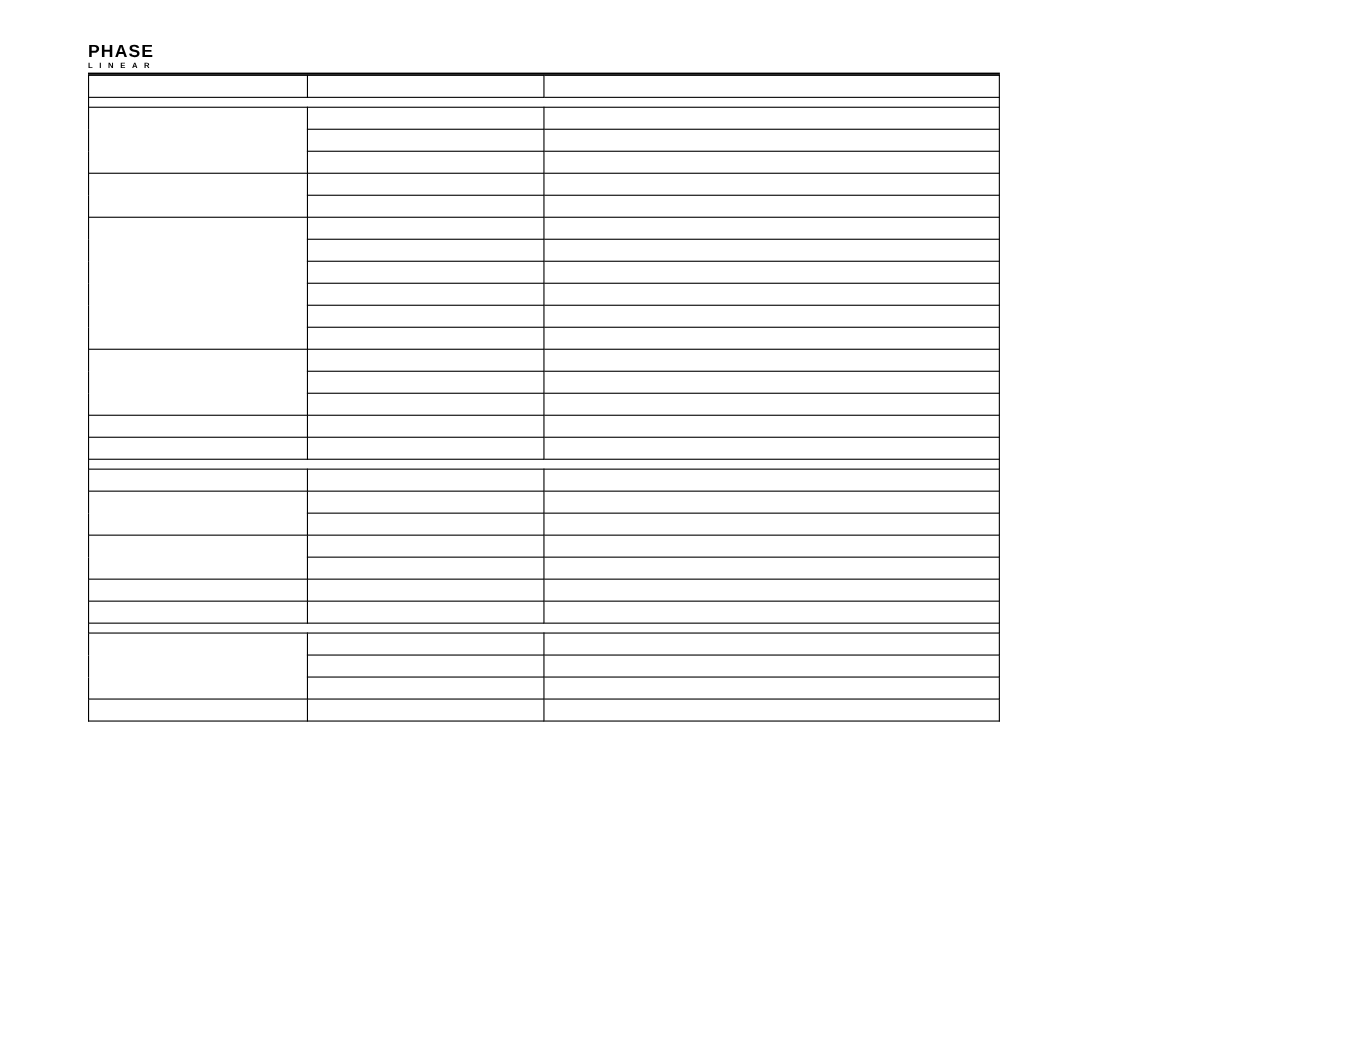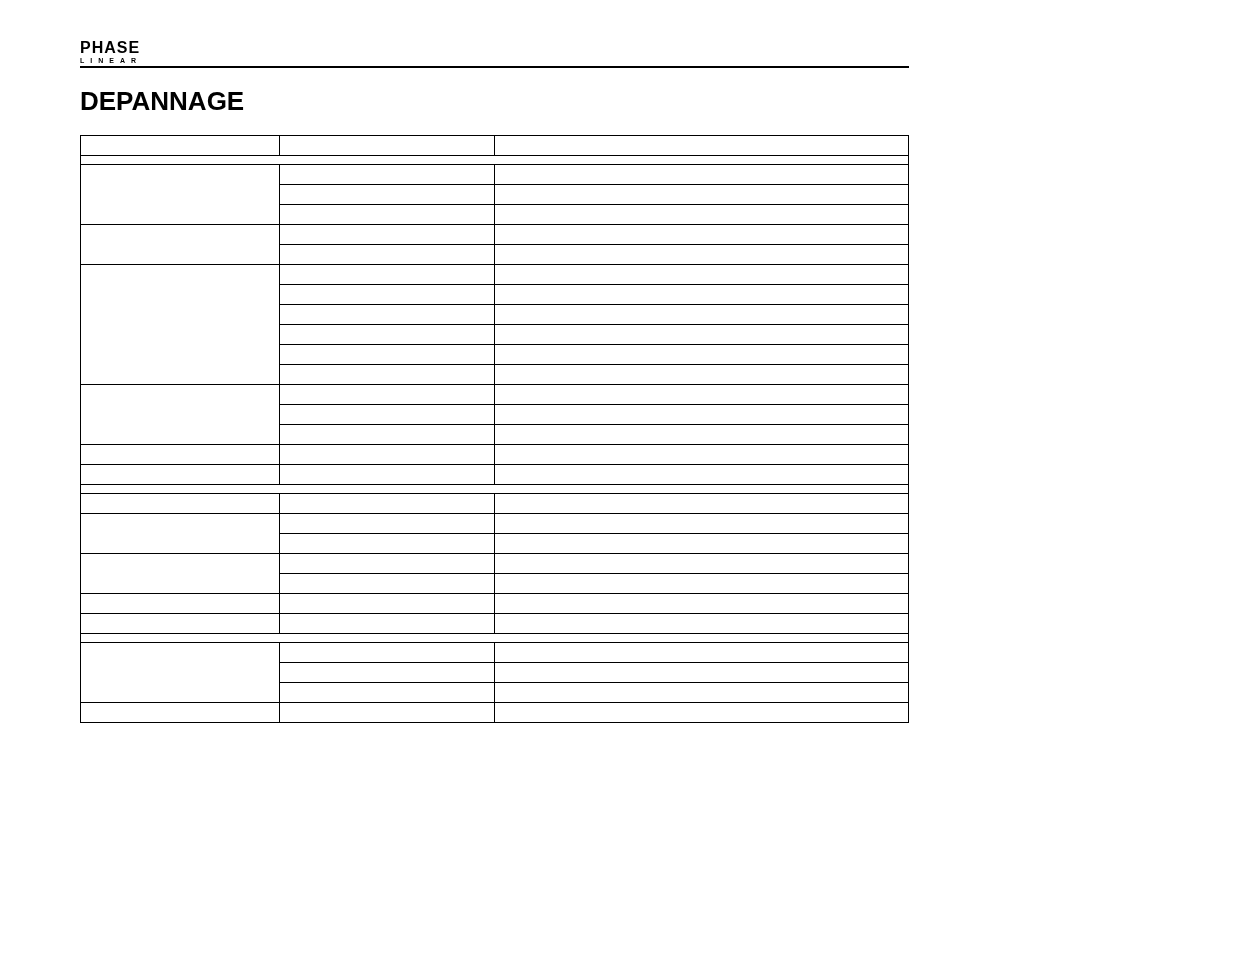--- a/index.html
+++ b/index.html
@@ -75,21 +75,20 @@
 
 <div class="page">
 
   <div class="top-bar">
     <div class="logo">
       <span class="logo-top">PHASE</span>
       <span class="logo-bot">LINEAR</span>
     </div>
   </div>
 
-  <div class="section-title">DEPANNAGE</div>
 
   <table class="grid">
     <colgroup>
       <col class="col-a">
         <col class="col-b">
         <col class="col-c">
     </colgroup>
     <tbody id="grid-body">
         <tr class="header tall">
           <th></th>

